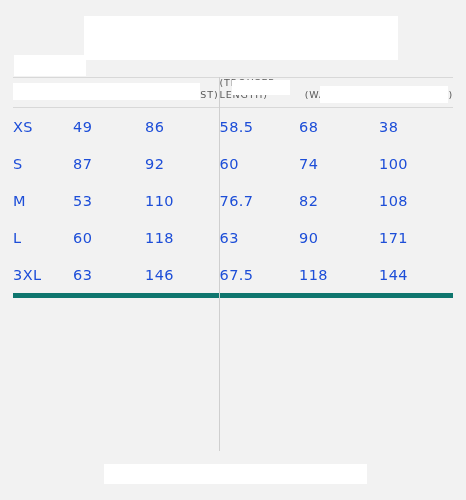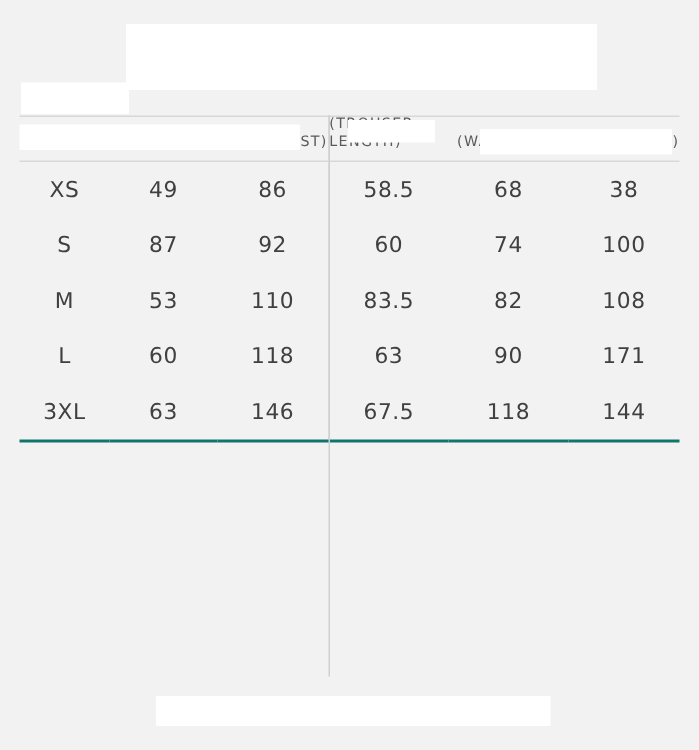--- a/index.html
+++ b/index.html
@@ -51,29 +51,28 @@
     padding: 0 0 7px 0;
     vertical-align: bottom;
     line-height: 11.5px;
     border-bottom: 1px solid #d8d8d8;
     background: transparent;
   }
 
   #chart-table tbody td {
     font-size: 14.5px;
     font-weight: normal;
-    color: #404040;
-    text-align: center;
+    color: #1d4ed8;
     padding: 11px 0 10px 0;
     letter-spacing: 0.4px;
     background: transparent;
   }
 
   #chart-table tbody tr:last-child td {
-    border-bottom: 2px solid #0f766e;
+    border-bottom: 5px solid #0f766e;
   }
 
   
   .col-size      { width: 60px; }
   .col-length    { width: 72px; }
   .col-bust      { width: 74px; }
   .col-trouser   { width: 80px; }
   .col-waistline { width: 80px; }
   .col-hip       { width: 74px; }
 
@@ -152,21 +151,21 @@
         <td>87</td>
         <td>92</td>
         <td class="group-split">60</td>
         <td>74</td>
         <td>100</td>
       </tr>
       <tr>
         <td>M</td>
         <td>53</td>
         <td>110</td>
-        <td class="group-split">83.5</td>
+        <td class="group-split">76.7</td>
         <td>82</td>
         <td>108</td>
       </tr>
       <tr>
         <td>L</td>
         <td>60</td>
         <td>118</td>
         <td class="group-split">63</td>
         <td>90</td>
         <td>171</td>

